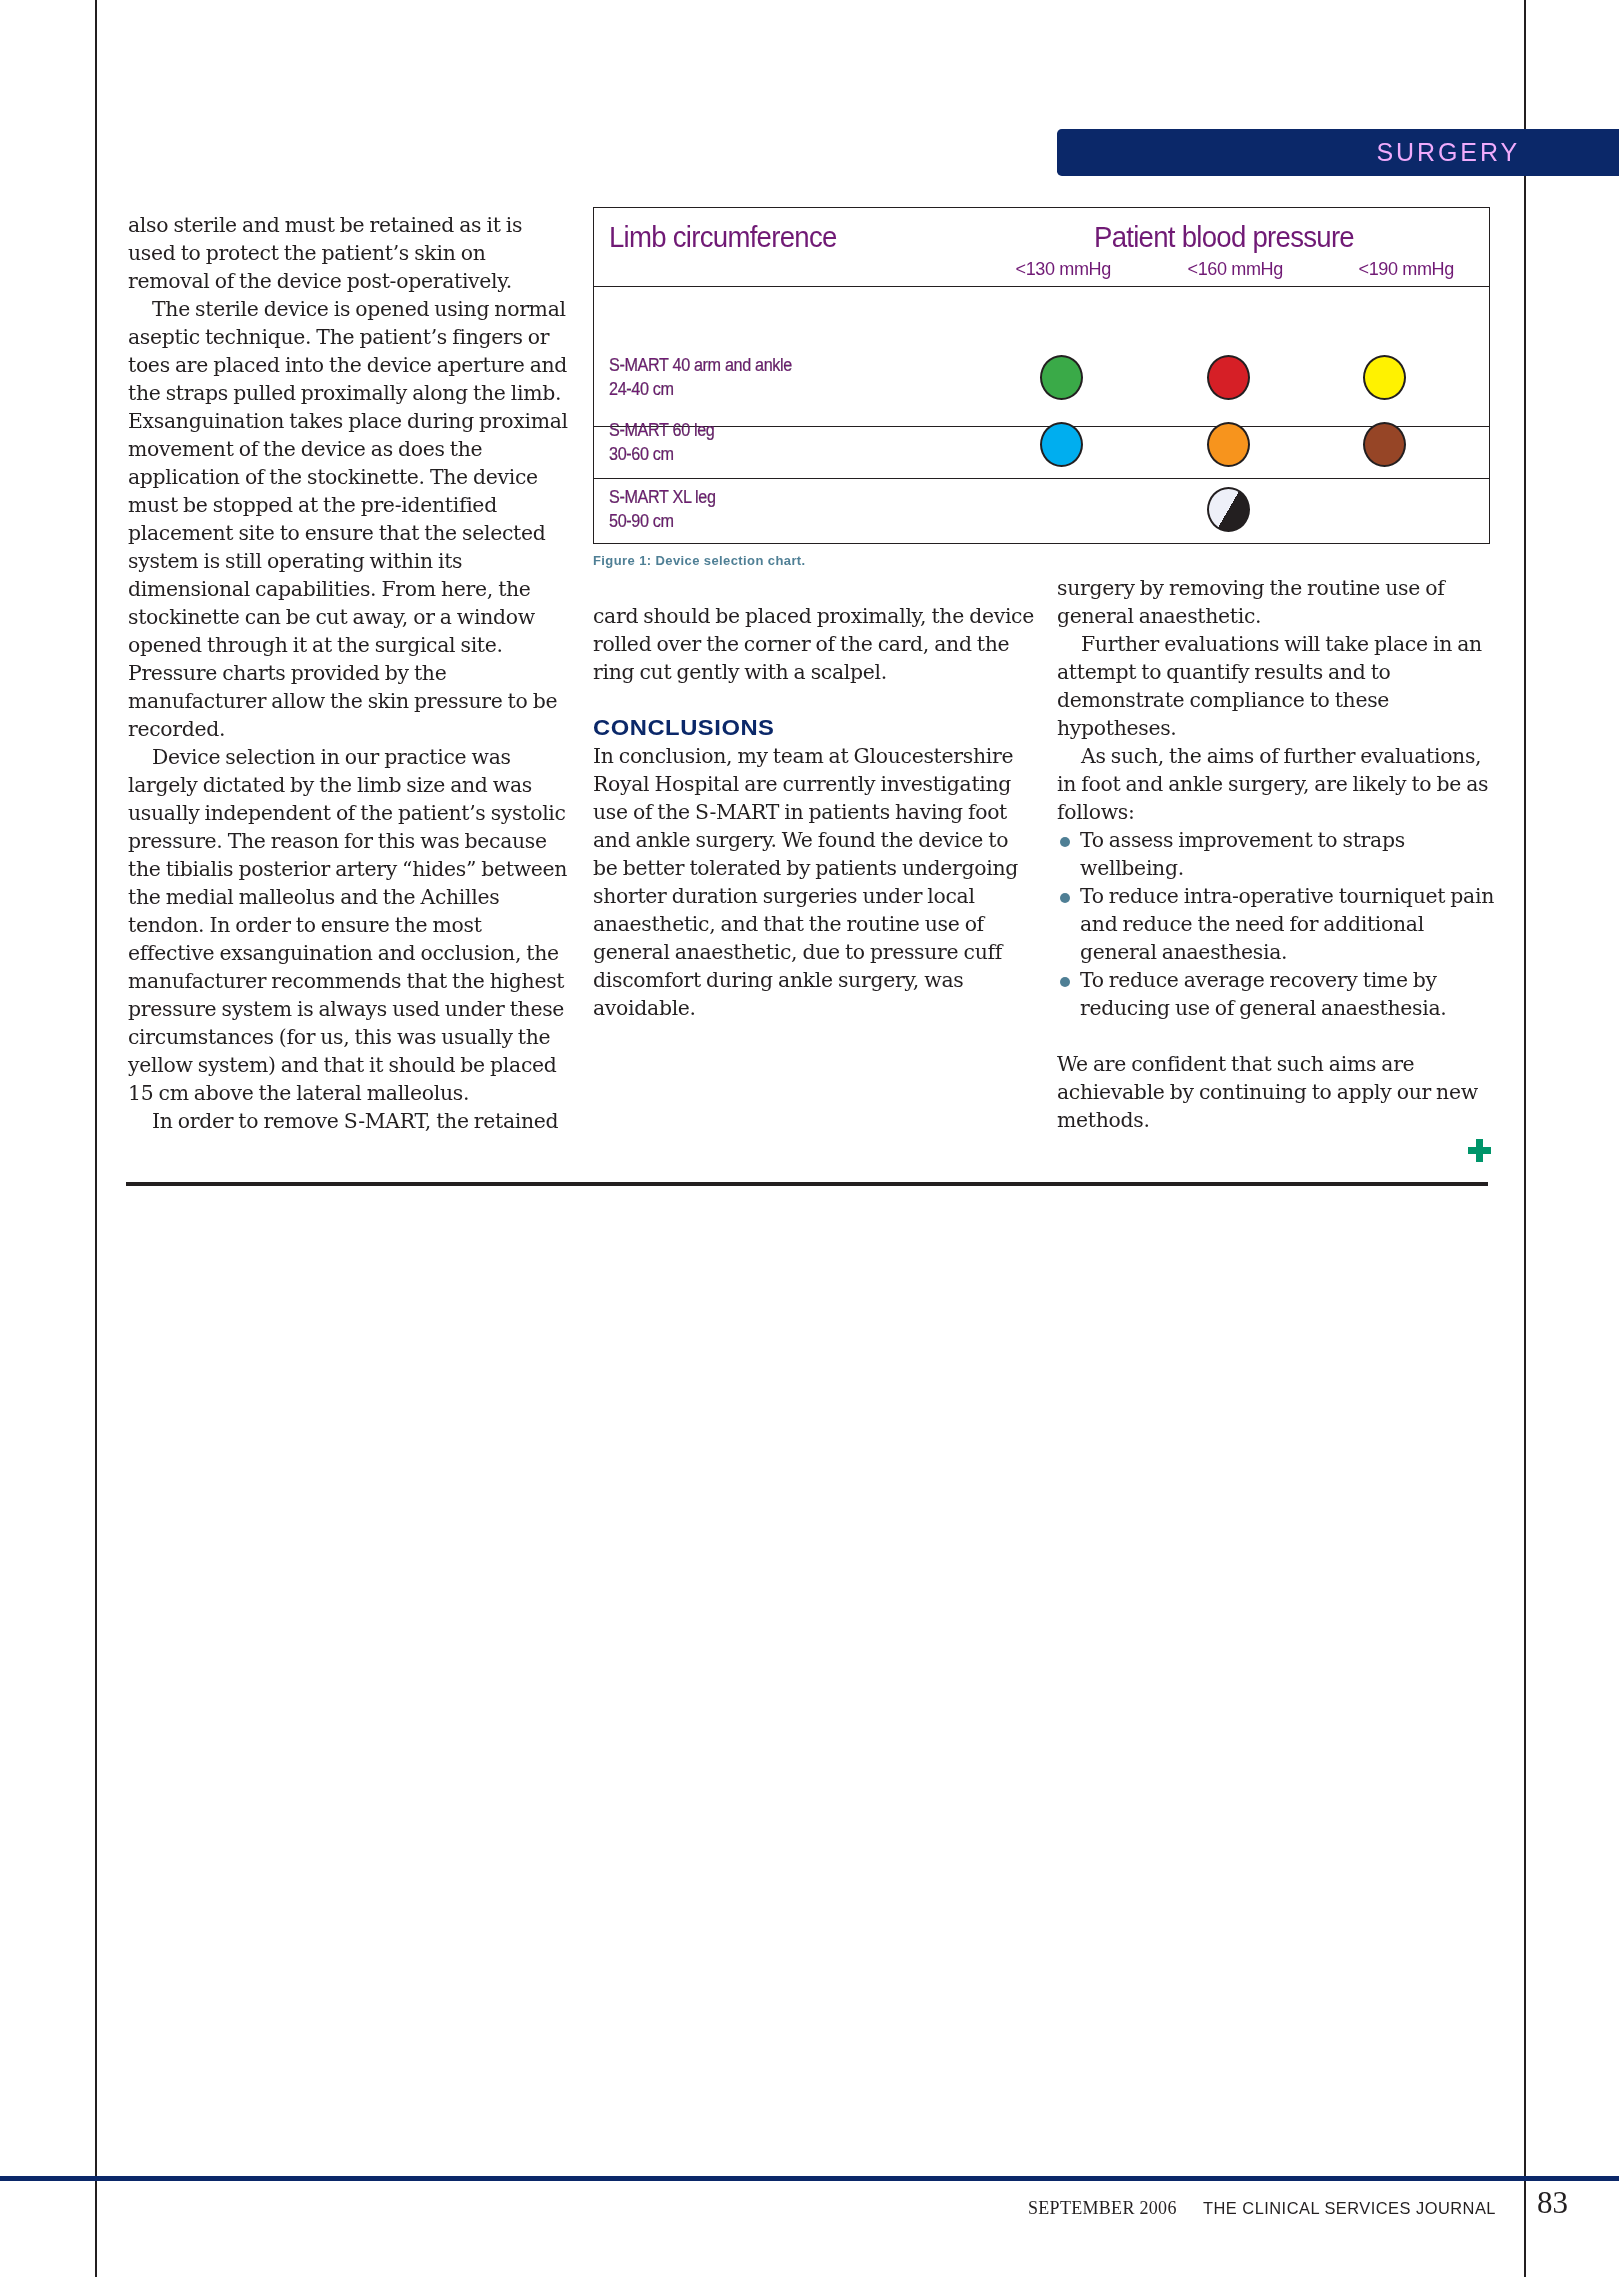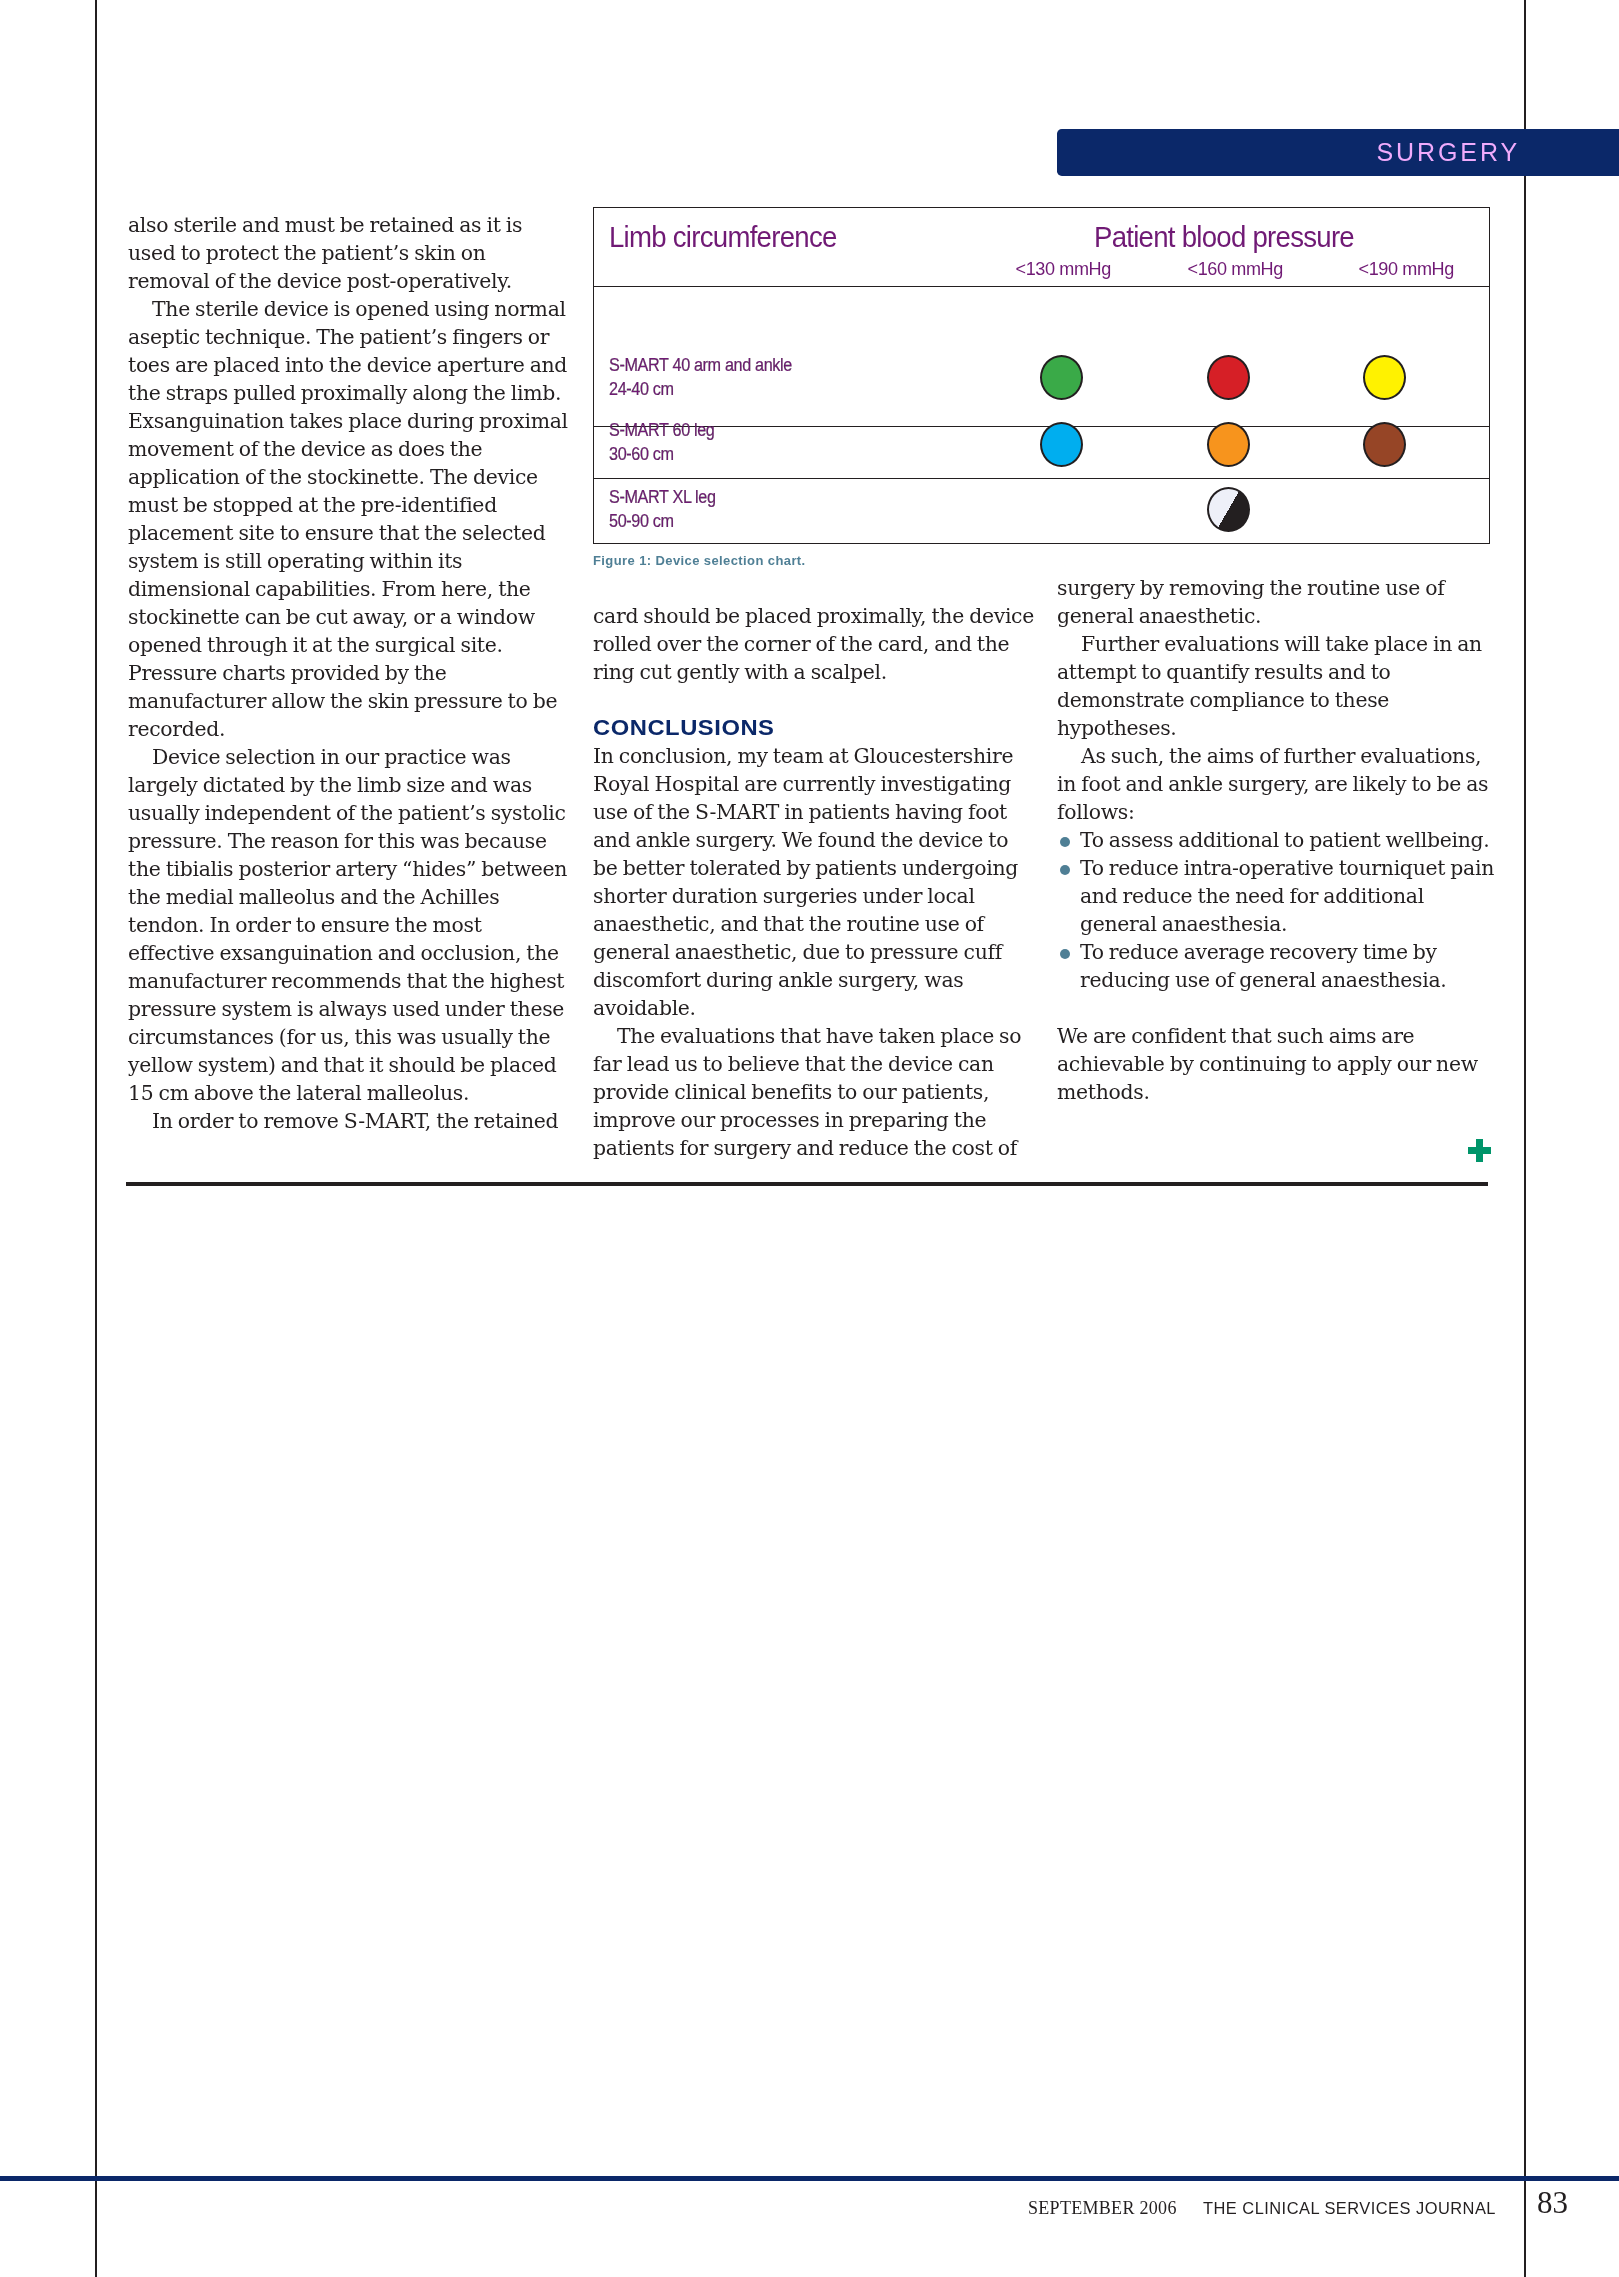--- a/index.html
+++ b/index.html
@@ -91,29 +91,28 @@
   <p class="ind">The sterile device is opened using normal aseptic technique. The patient’s fingers or toes are placed into the device aperture and the straps pulled proximally along the limb. Exsanguination takes place during proximal movement of the device as does the application of the stockinette. The device must be stopped at the pre-identified placement site to ensure that the selected system is still operating within its dimensional capabilities. From here, the stockinette can be cut away, or a window opened through it at the surgical site. Pressure charts provided by the manufacturer allow the skin pressure to be recorded.</p>
   <p class="ind">Device selection in our practice was largely dictated by the limb size and was usually independent of the patient’s systolic pressure. The reason for this was because the tibialis posterior artery “hides” between the medial malleolus and the Achilles tendon. In order to ensure the most effective exsanguination and occlusion, the manufacturer recommends that the highest pressure system is always used under these circumstances (for us, this was usually the yellow system) and that it should be placed 15 cm above the lateral malleolus.</p>
   <p class="ind">In order to remove S-MART, the retained</p>
 </div>
 
 <div class="col" style="left:593px;top:602px;width:444px;">
   <p>card should be placed proximally, the device rolled over the corner of the card, and the ring cut gently with a scalpel.</p>
   <div class="gap"></div>
   <h3>CONCLUSIONS</h3>
   <p>In conclusion, my team at Gloucestershire Royal Hospital are currently investigating use of the S-MART in patients having foot and ankle surgery. We found the device to be better tolerated by patients undergoing shorter duration surgeries under local anaesthetic, and that the routine use of general anaesthetic, due to pressure cuff discomfort during ankle surgery, was avoidable.</p>
-  <p class="ind">The evaluations that have taken place so far lead us to believe that the device can provide clinical benefits to our patients, improve our processes in preparing the patients for surgery and reduce the cost of</p>
 </div>
 
 <div class="col" style="left:1057px;top:574px;width:437px;">
   <p>surgery by removing the routine use of general anaesthetic.</p>
   <p class="ind">Further evaluations will take place in an attempt to quantify results and to demonstrate compliance to these hypotheses.</p>
   <p class="ind">As such, the aims of further evaluations, in foot and ankle surgery, are likely to be as follows:</p>
   <ul class="bul">
-    <li><span class="dot"></span><span>To assess additional to patient wellbeing.</span></li>
+    <li><span class="dot"></span><span>To assess improvement to straps wellbeing.</span></li>
     <li><span class="dot"></span><span>To reduce intra-operative tourniquet pain and reduce the need for additional general anaesthesia.</span></li>
     <li><span class="dot"></span><span>To reduce average recovery time by reducing use of general anaesthesia.</span></li>
   </ul>
   <div class="gap"></div>
   <p>We are confident that such aims are achievable by continuing to apply our new methods.</p>
 </div>
 
 <div class="plus"></div>
 <div class="endrule"></div>
 

